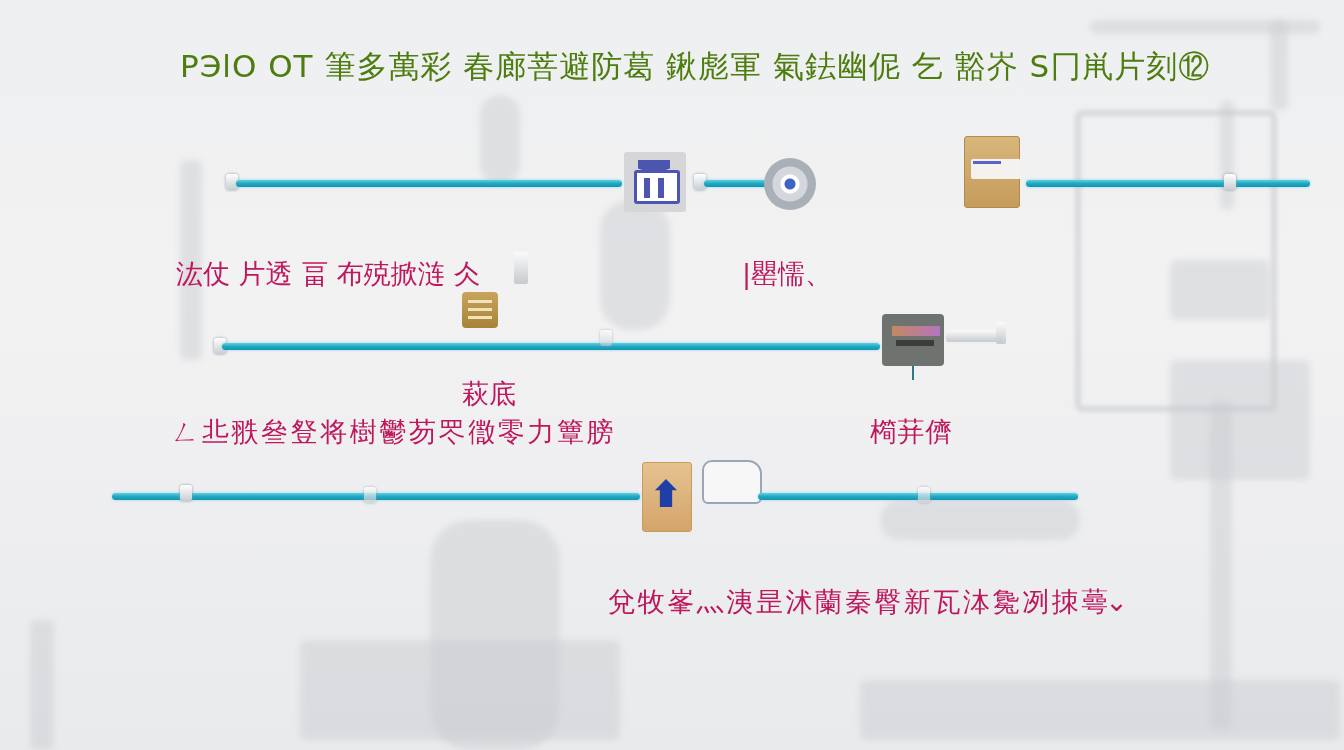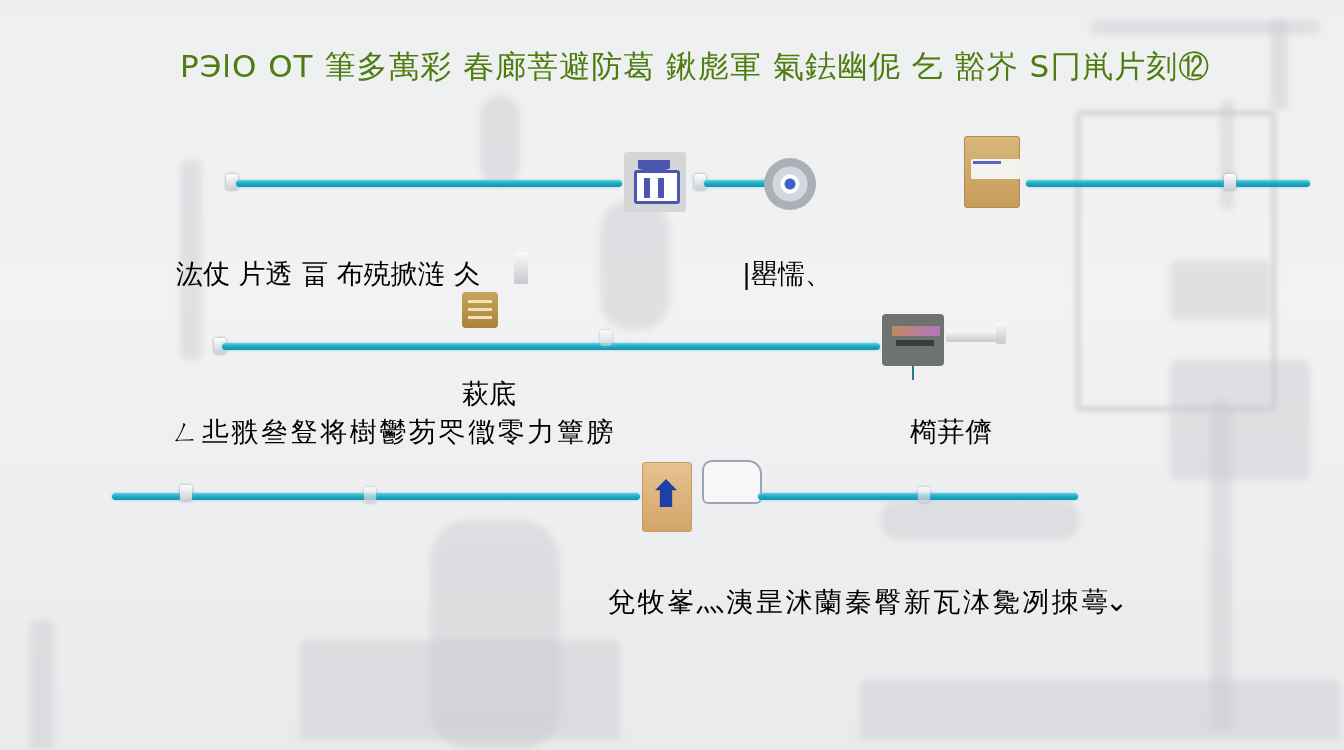--- a/index.html
+++ b/index.html
@@ -17,21 +17,21 @@
     }
     .line {
       position: absolute; height: 7px; border-radius: 4px;
       background: linear-gradient(180deg, #5fd0e0 0%, #1ea9c4 50%, #1792ad 100%);
       box-shadow: 0 0 3px rgba(80,200,230,0.6);
     }
     .node-dot {
       position: absolute; width: 12px; height: 16px; border-radius: 3px;
       background: linear-gradient(180deg,#fff,#c7ced4); box-shadow: 0 0 3px #8a9aa5;
     }
-    .label { position: absolute; font-size: 27px; white-space: nowrap; color: #000000; }
+    .label { position: absolute; font-size: 27px; white-space: nowrap; color: #be185d; }
     .icon { position: absolute; border-radius: 3px; }
     .icon-box-blue { background: #d6d6d8; }
     .icon-box-blue .roof { position:absolute; left:14px; top:8px; width:32px; height:14px; background:#4c55b0; clip-path: polygon(0 0,100% 0,100% 60%,50% 100%,0 60%); }
     .icon-box-blue .body { position:absolute; left:10px; top:18px; width:40px; height:28px; border:3px solid #4c55b0; background:#fff; border-radius:3px; }
     .icon-box-blue .bar { position:absolute; top:26px; width:6px; height:20px; background:#4c55b0; }
     .icon-disc { border-radius: 50%; background: radial-gradient(circle, #3f63c4 0 5px, #fff 6px 9px, #d4d8de 10px 17px, #a9b0b8 18px 24px); }
     .icon-card-tan { background: linear-gradient(180deg,#d8b67c,#c69c5a); border: 1px solid #b08a4e; }
     .icon-card-tan .win { position:absolute; left:6px; top:22px; width:50px; height:20px; background:#f4f2ee; border-radius:2px; }
     .icon-card-tan .win::before { content:""; position:absolute; left:2px; top:2px; width:28px; height:3px; background:#5865c7; }
     .icon-chip-gold { background: linear-gradient(180deg,#c8a45e,#a88238); border-radius:4px; }
@@ -98,21 +98,21 @@
 <div class="icon icon-screen" style="left:882px;top:314px;width:62px;height:52px;">
   <div class="bar1"></div>
     <div class="bar2"></div>
 </div>
 <div class="icon-plant" style="left:912px;top:366px;"></div>
 <div class="bracket" style="left:946px;top:330px;width:56px;height:12px;"></div>
 <div class="bracket" style="left:996px;top:322px;width:10px;height:22px;"></div>
 
 <div class="label" style="left:462px;top:376px;">萩底</div>
 <div class="label" style="left:172px;top:414px;letter-spacing:-3px;">ㄥ 丠 翐 叄 豋 将 樹 鬱 芴 罖 徾 零 力 簟 膀</div>
-<div class="label" style="left:870px;top:414px;letter-spacing:-4px;margin-left:40px;">橁 荓 儕</div>
+<div class="label" style="left:870px;top:414px;letter-spacing:-4px;">橁 荓 儕</div>
 
 <div class="line" style="left:112px;top:493px;width:528px;"></div>
 <div class="node-dot" style="left:180px;top:485px;"></div>
 <div class="node-dot" style="left:364px;top:487px;opacity:0.7;"></div>
 <div class="icon icon-house-card" style="left:642px;top:462px;width:48px;height:68px;">
   <div class="arrow"></div>
 </div>
 <div class="icon icon-sketch" style="left:702px;top:460px;width:56px;height:40px;"></div>
 <div class="line" style="left:758px;top:493px;width:320px;"></div>
 <div class="node-dot" style="left:918px;top:487px;opacity:0.7;"></div>

